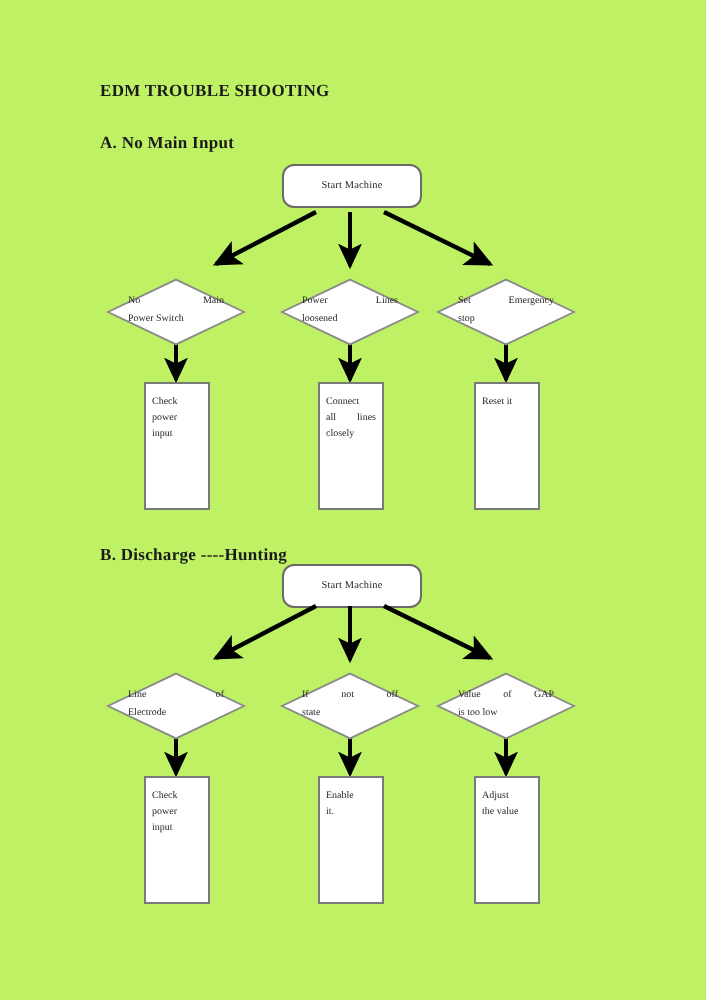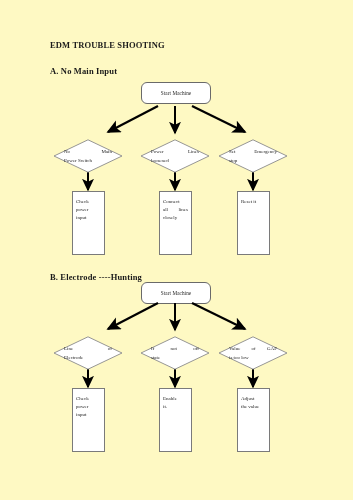--- a/index.html
+++ b/index.html
@@ -14,21 +14,21 @@
     overflow: hidden;
     font-family: "Liberation Serif", "DejaVu Serif", serif;
     color: #1a1a1a;
   }
 
   .page {
     position: absolute;
     left: 0; top: 0;
     width: 353px;
     height: 500px;
-    background: #fef9c3;
+    background: #bef264;
   }
 
   
   .doc-title {
     position: absolute;
     left: 50px;
     top: 40px;
     font-size: 8.5px;
     font-weight: bold;
     letter-spacing: 0.15px;
@@ -185,21 +185,21 @@
       <span class="rline">Connect</span>
       <span class="rline">all    lines</span>
       <span class="rline last">closely</span>
     </div>
 
     <div class="result-box" style="left:237px; top:191px; width:33px; height:64px;">
       <span class="rline last">Reset it</span>
     </div>
   </div>
 
-  <div id="sec-b-head" class="section-head">B. Electrode ----Hunting</div>
+  <div id="sec-b-head" class="section-head">B. Discharge ----Hunting</div>
 
   <div class="flow">
 
     <div class="start-box" style="left:141px; top:282px; width:68px; height:20px;">
       <span>Start Machine</span>
     </div>
 
     <svg class="conn" width="353" height="500">
       <defs>
         <marker id="ahB" markerWidth="7" markerHeight="7" refX="5.6" refY="3" orient="auto">

